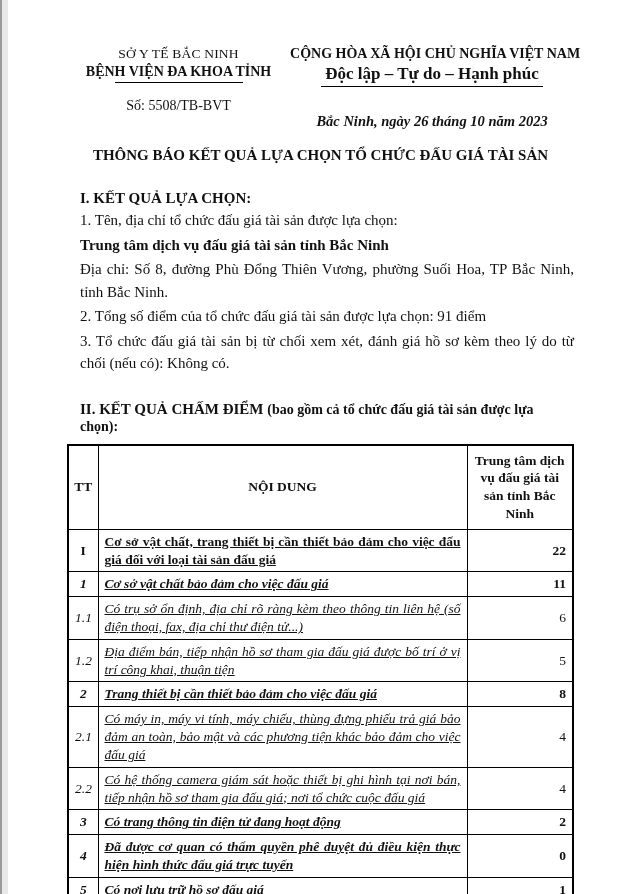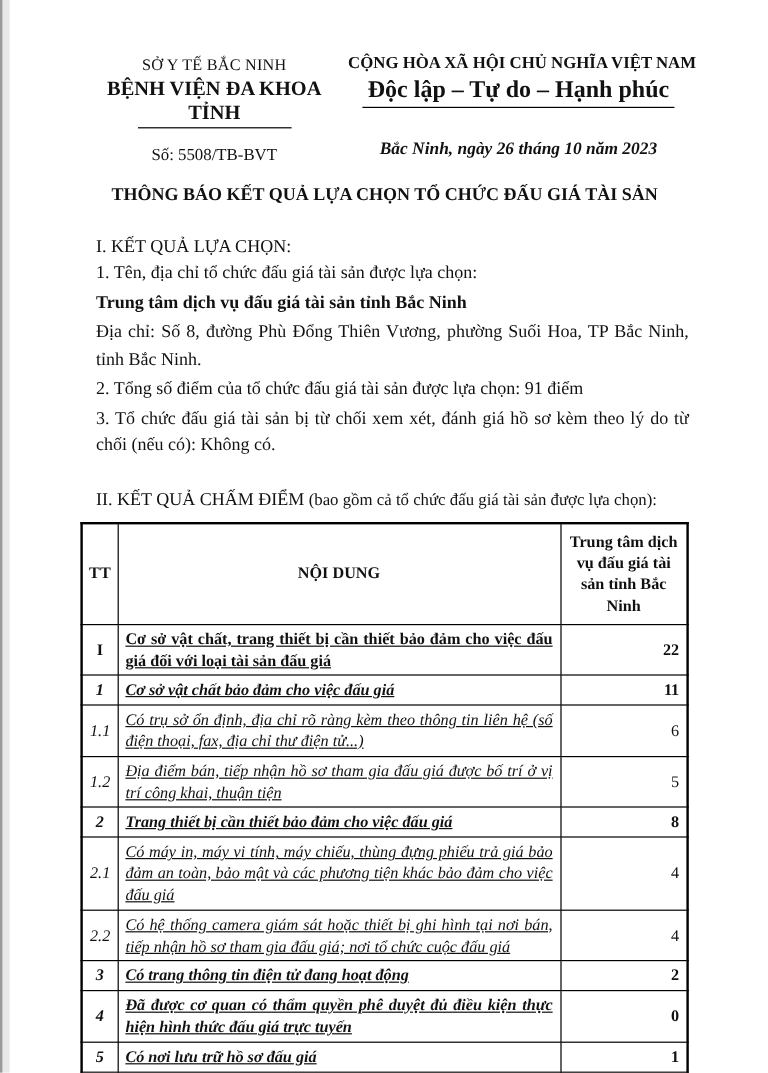--- a/index.html
+++ b/index.html
@@ -17,31 +17,31 @@
     box-sizing: border-box;
   }
   .content {
     position: absolute; left: 67px; top: 46px; width: 507px;
   }
   
   .header-row { display: flex; }
   .header-left { width: 44%; text-align: center; }
   .header-right { width: 56%; text-align: center; }
   .dept { font-size: 13.5px; letter-spacing: .2px; }
-  .org { font-size: 17px; font-weight: bold; margin-top: 2px; }
+  .org { font-size: 14px; font-weight: bold; margin-top: 2px; }
   .org-underline { width: 128px; border-bottom: 1.5px solid #000; margin: 2px auto 0; }
   .doc-number { font-size: 14px; margin-top: 15px; }
   .motto1 { font-size: 14px; font-weight: bold; white-space: nowrap; }
-  .motto2 { display: inline-block; font-size: 20px; font-weight: bold; margin-top: 2px;
+  .motto2 { display: inline-block; font-size: 17px; font-weight: bold; margin-top: 2px;
             padding: 0 4px 2px; border-bottom: 1.5px solid #000; }
   .date-line { font-size: 14.5px; font-style: italic; font-weight: bold; margin-top: 26px; }
   
   .doc-title { font-size: 15px; font-weight: bold; text-align: center; margin: 17px 0 16px; }
   .body-text { padding-left: 13px; }
-  .sec-heading { font-size: 15px; font-weight: normal; margin: 26px 0 0; }
+  .sec-heading { font-size: 15px; font-weight: bold; margin: 26px 0 0; }
   .para { font-size: 15px; margin: 2px 0 0; line-height: 1.5; text-align: justify; }
   .para.bold { font-weight: bold; }
   .sec2-note { font-size: 14px; }
   
   table.score-table {
     width: 507px; border-collapse: collapse; margin-top: 9px;
     border: 2px solid #000; table-layout: fixed;
   }
   .score-table th, .score-table td {
     border: 1px solid #000; padding: 3px 6px;

